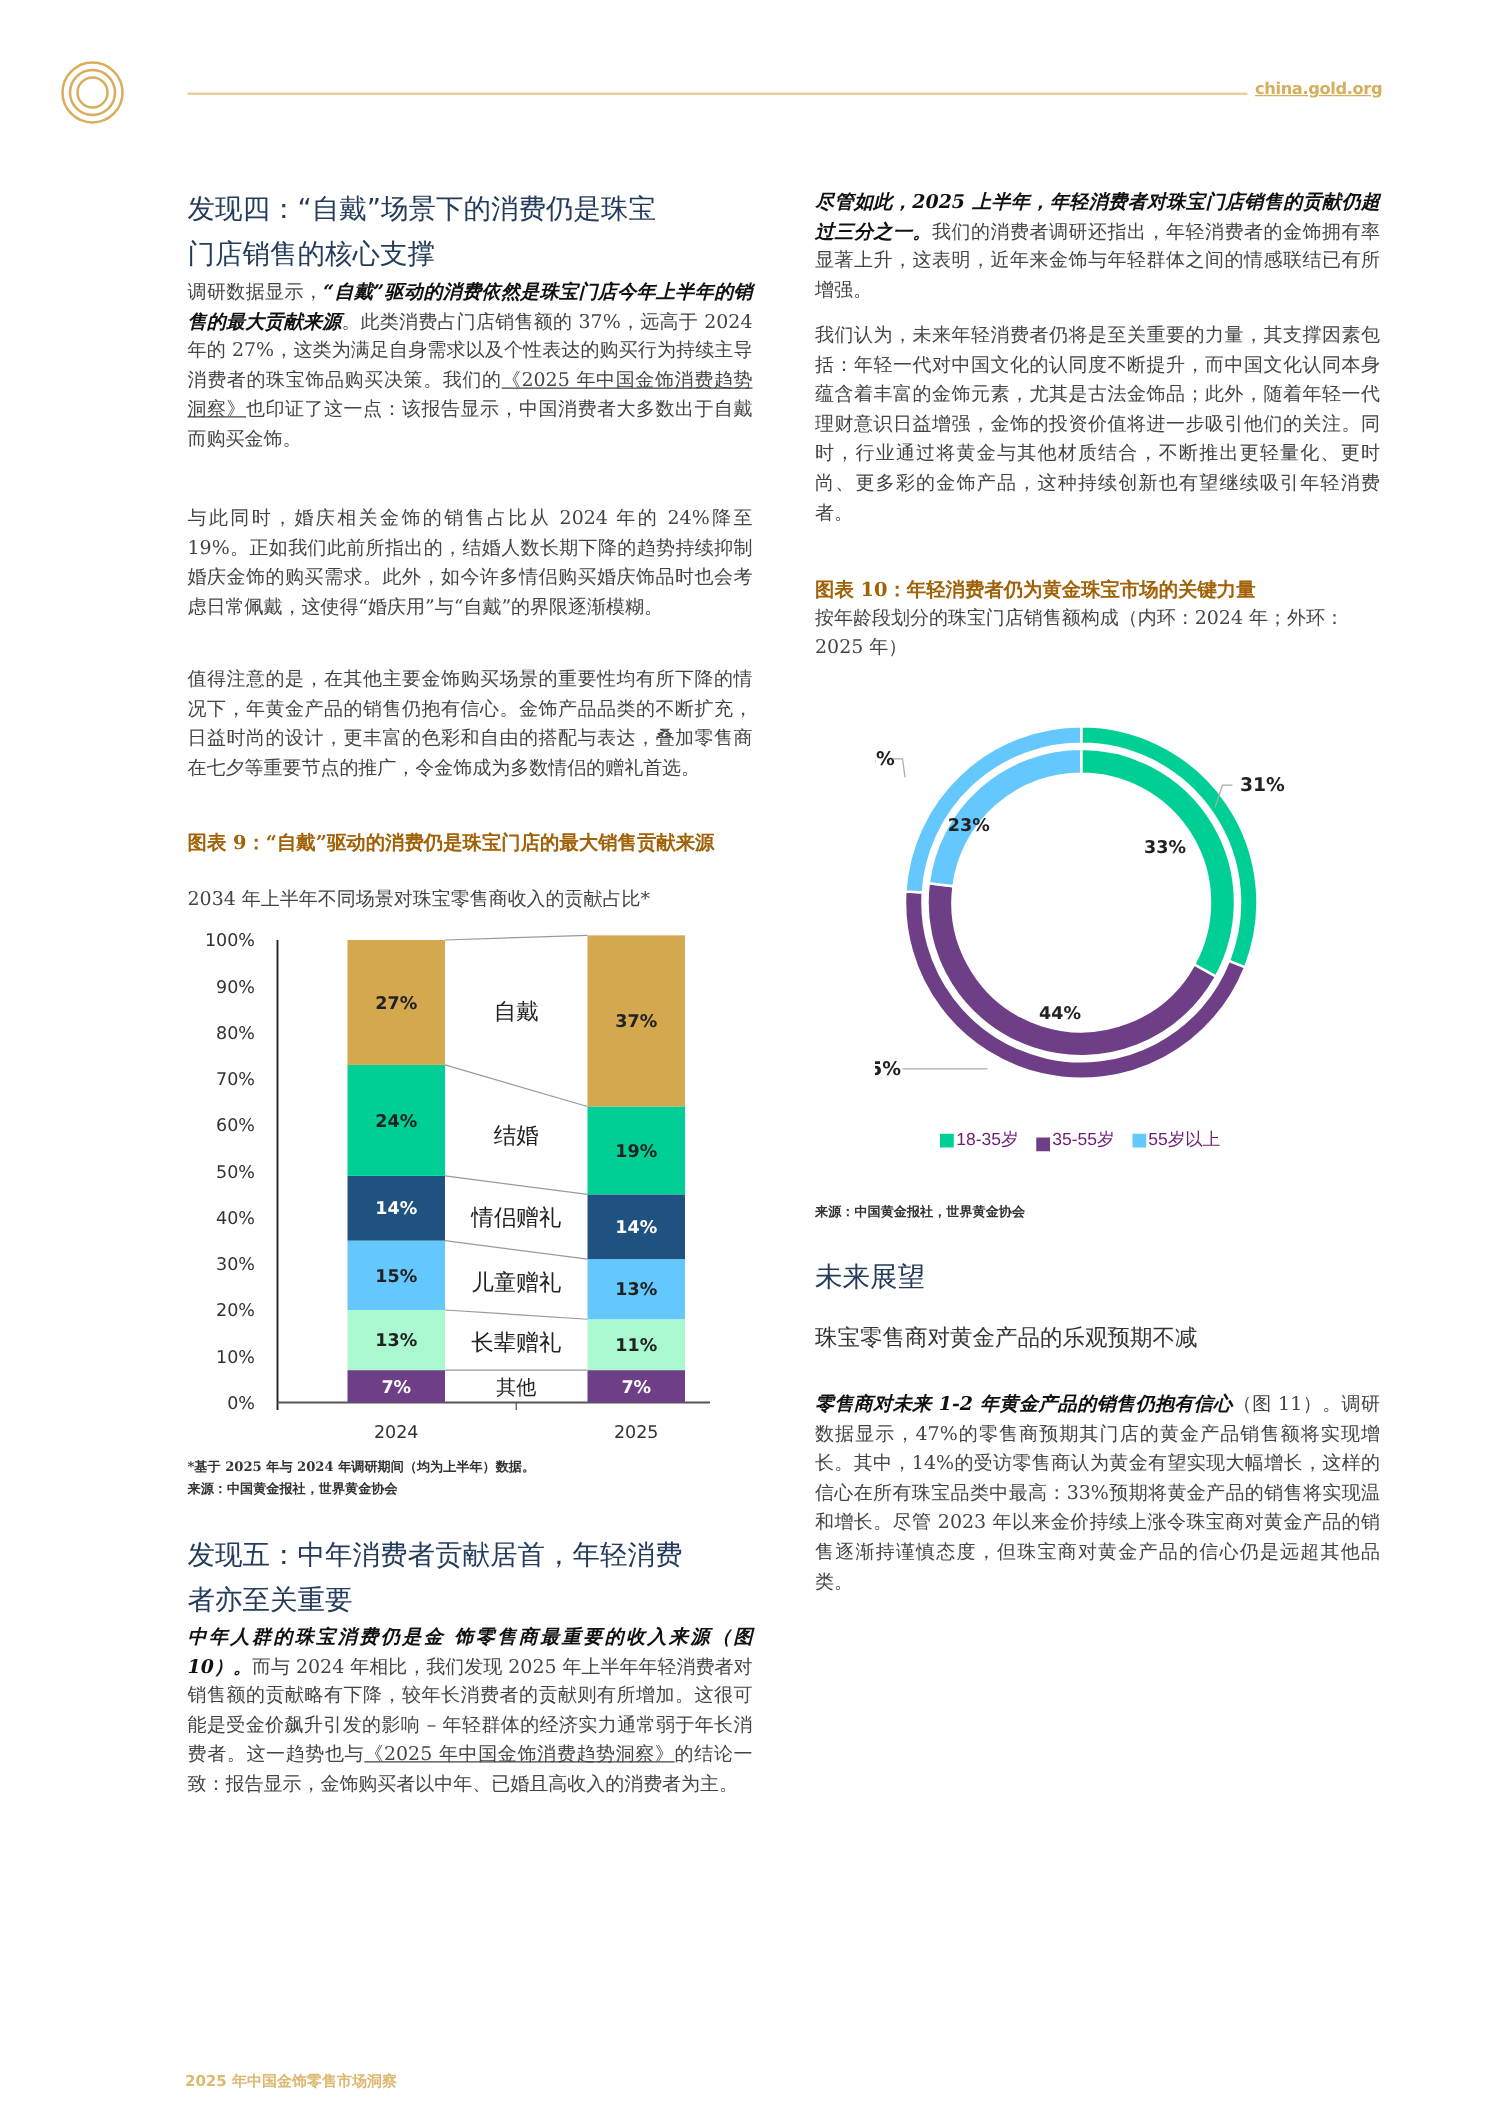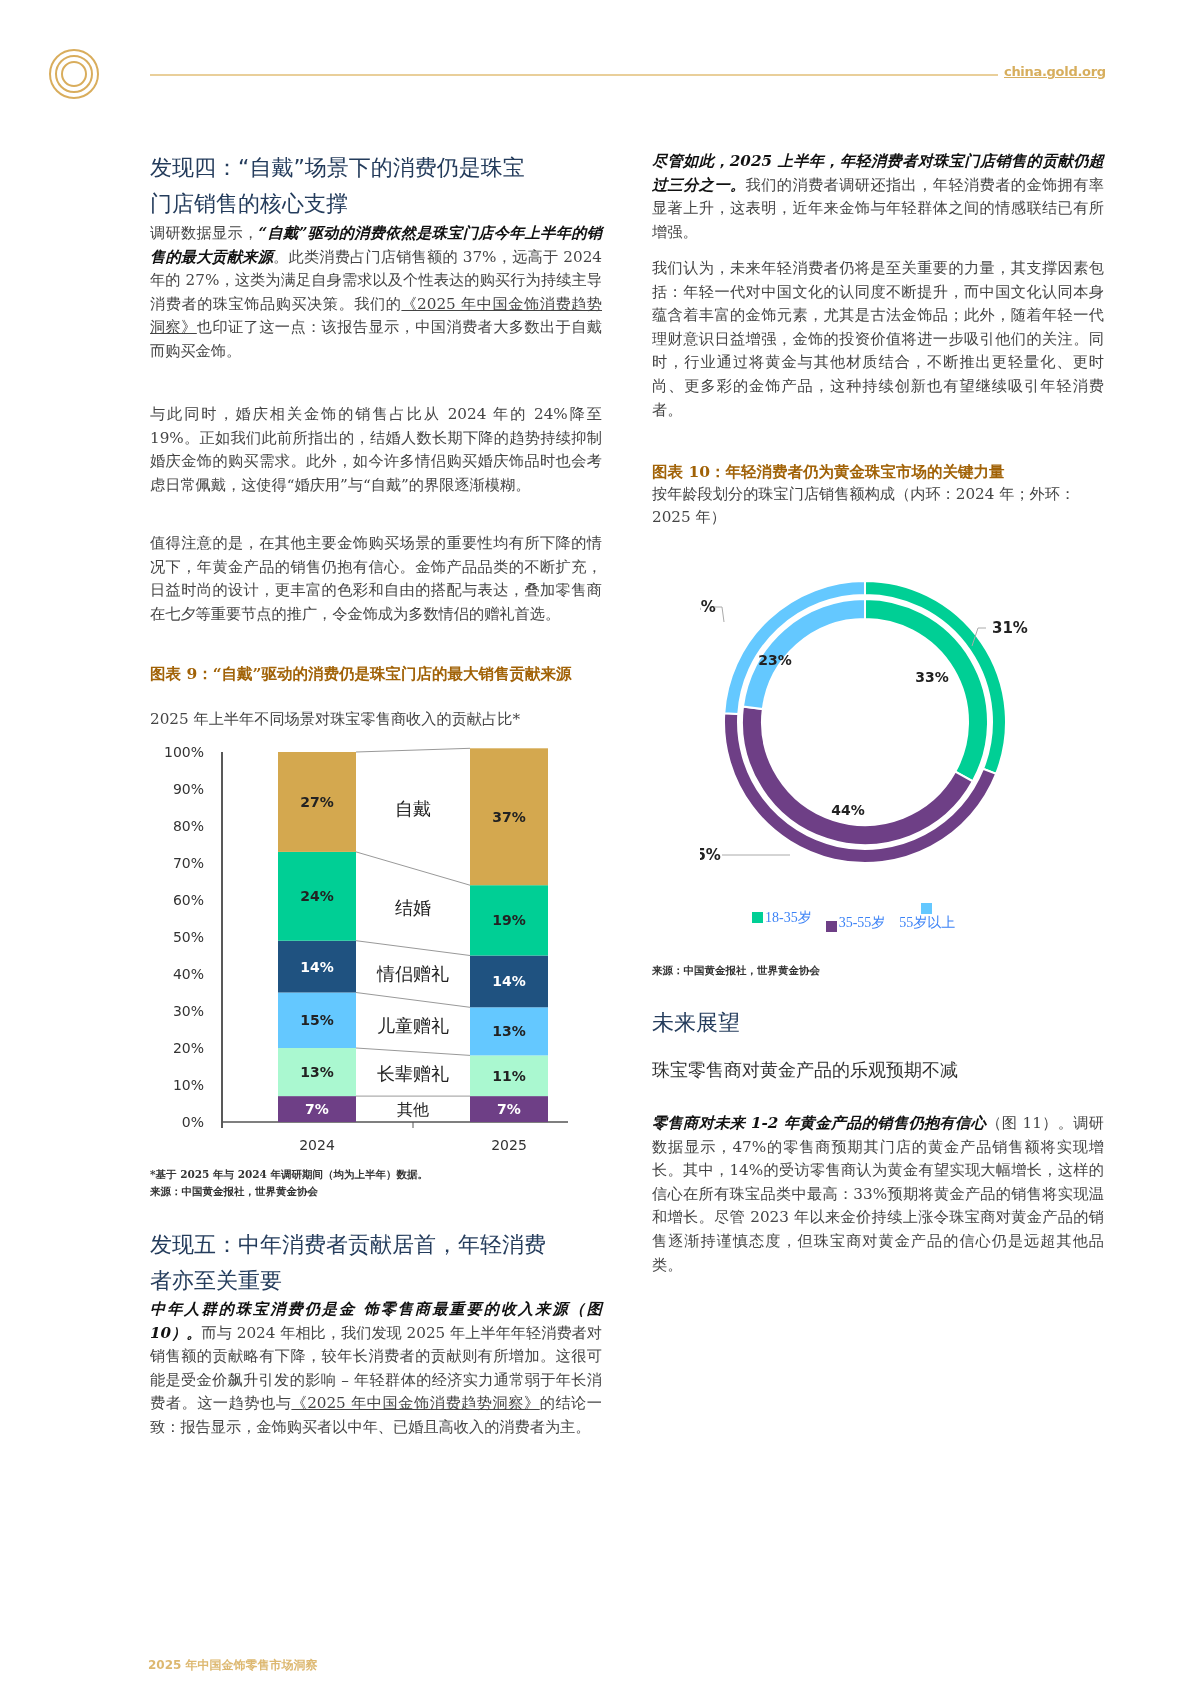--- a/index.html
+++ b/index.html
@@ -36,21 +36,21 @@
 </div>
 
 <div class="abs p" style="left:150px;top:222px;width:452px;">
   <span>调研数据显示，</span><span class="lead">“自戴”驱动的消费依然是珠宝门店今年上半年的销售的最大贡献来源</span><span>。此类消费占门店销售额的 37%，远高于 2024 年的 27%，这类为满足自身需求以及个性表达的购买行为持续主导消费者的珠宝饰品购买决策。我们的</span><span class="u">《2025 年中国金饰消费趋势洞察》</span><span>也印证了这一点：该报告显示，中国消费者大多数出于自戴而购买金饰。</span>
 </div>
 
 <div class="abs p" style="left:150px;top:403px;width:452px;">与此同时，婚庆相关金饰的销售占比从 2024 年的 24%降至 19%。正如我们此前所指出的，结婚人数长期下降的趋势持续抑制婚庆金饰的购买需求。此外，如今许多情侣购买婚庆饰品时也会考虑日常佩戴，这使得“婚庆用”与“自戴”的界限逐渐模糊。</div>
 <div class="abs p" style="left:150px;top:532px;width:452px;">值得注意的是，在其他主要金饰购买场景的重要性均有所下降的情况下，年黄金产品的销售仍抱有信心。金饰产品品类的不断扩充，日益时尚的设计，更丰富的色彩和自由的搭配与表达，叠加零售商在七夕等重要节点的推广，令金饰成为多数情侣的赠礼首选。</div>
 
 <div class="abs figtitle" style="left:150px;top:662px;width:452px;">图表 9：“自戴”驱动的消费仍是珠宝门店的最大销售贡献来源</div>
-<div class="abs figsub" style="left:150px;top:708px;width:452px;">2025 年上半年不同场景对珠宝零售商收入的贡献占比*</div>
+<div class="abs figsub" style="left:150px;top:708px;width:452px;">2034 年上半年不同场景对珠宝零售商收入的贡献占比*</div>
 
 <svg class="abs" style="left:150px;top:740px;" width="430" height="420" id="fig9">
     <text x="54" y="387" text-anchor="end" font-size="14" fill="#333">0%</text>
     <text x="54" y="350" text-anchor="end" font-size="14" fill="#333">10%</text>
     <text x="54" y="313" text-anchor="end" font-size="14" fill="#333">20%</text>
     <text x="54" y="276" text-anchor="end" font-size="14" fill="#333">30%</text>
     <text x="54" y="239" text-anchor="end" font-size="14" fill="#333">40%</text>
     <text x="54" y="202" text-anchor="end" font-size="14" fill="#333">50%</text>
     <text x="54" y="165" text-anchor="end" font-size="14" fill="#333">60%</text>
     <text x="54" y="128" text-anchor="end" font-size="14" fill="#333">70%</text>
@@ -131,30 +131,30 @@
     <text x="148" y="245" text-anchor="middle" font-size="14" font-weight="bold" fill="#222">44%</text>
     <text x="75" y="95" text-anchor="middle" font-size="14" font-weight="bold" fill="#222">23%</text>
     <text x="292" y="63" text-anchor="start" font-size="15" font-weight="bold" fill="#222">31%</text>
     <text x="-15" y="290" text-anchor="start" font-size="15" font-weight="bold" fill="#222">45%</text>
     <text x="-20" y="42" text-anchor="start" font-size="15" font-weight="bold" fill="#222">24%</text>
     <polyline points="286,58 278,58 272,76" fill="none" stroke="#aaa" stroke-width="1"></polyline>
     <polyline points="14,37 22,37 24,52" fill="none" stroke="#aaa" stroke-width="1"></polyline>
     <line x1="22" y1="285" x2="90" y2="285" stroke="#aaa" stroke-width="1"></line>
   </svg>
 
-<div class="abs" style="left:752px;top:903px;display:flex;gap:14px;font-family:Liberation Serif, serif;font-size:14px;color:#3b82f6;" id="fig10legend">
+<div class="abs" style="left:752px;top:903px;display:flex;gap:14px;font-family:Liberation Sans, sans-serif;font-size:14px;color:#701a75;" id="fig10legend">
     <span style="display: flex; align-items: center;">
       <span style="display: inline-block; width: 11px; height: 11px; background: rgb(0, 207, 149); margin-right: 2px;"></span>
       <span>18-35岁</span>
     </span>
     <span style="display: flex; align-items: flex-end;">
       <span style="display: inline-block; width: 11px; height: 11px; background: rgb(110, 63, 134); margin-right: 2px;"></span>
       <span>35-55岁</span>
     </span>
-    <span style="display: flex; align-items: center; flex-direction: column;">
+    <span style="display: flex; align-items: center;">
       <span style="display: inline-block; width: 11px; height: 11px; background: rgb(100, 200, 255); margin-right: 2px;"></span>
       <span>55岁以上</span>
     </span>
   </div>
 
 <div class="abs note" style="left:652px;top:962px;">来源：中国黄金报社，世界黄金协会</div>
 
 <div class="abs h2" style="left:652px;top:1005px;">未来展望</div>
 <div class="abs h3" style="left:652px;top:1058px;">珠宝零售商对黄金产品的乐观预期不减</div>
 <div class="abs p" style="left:652px;top:1112px;width:452px;">

